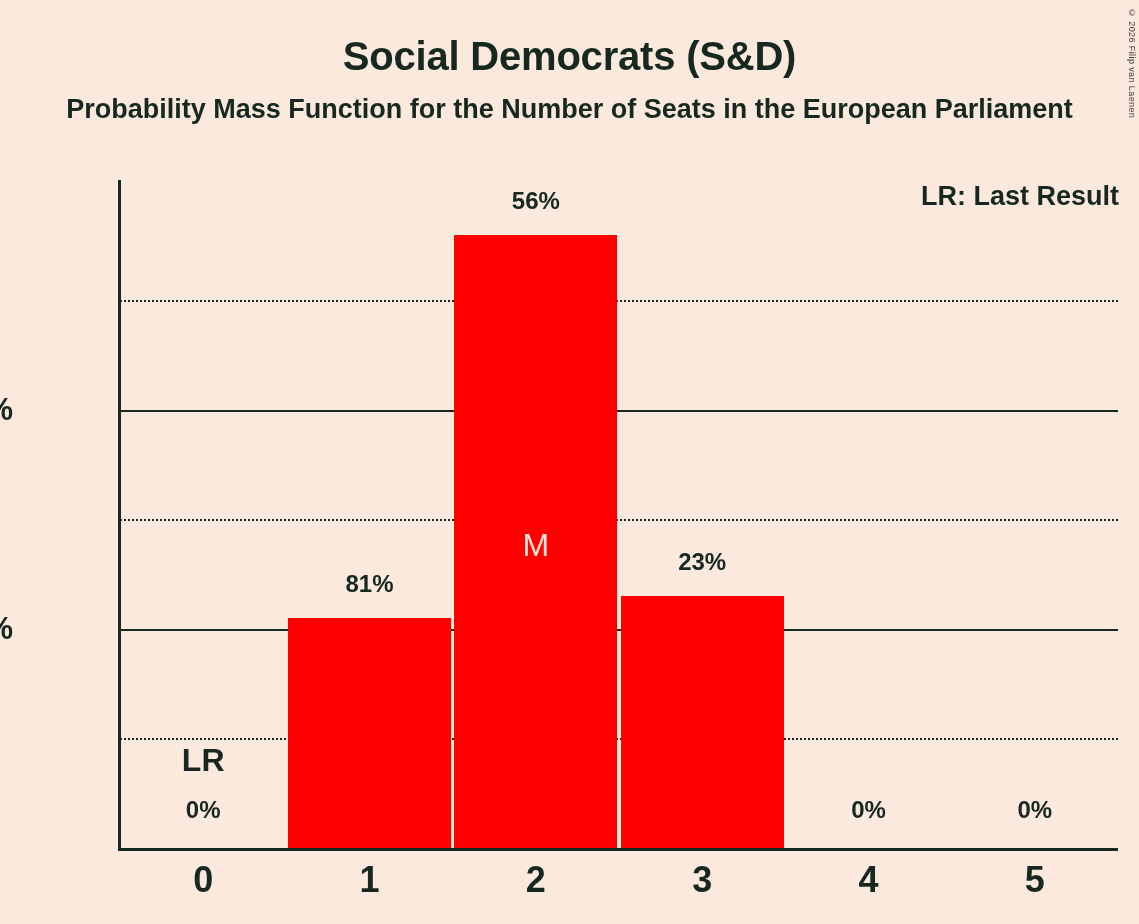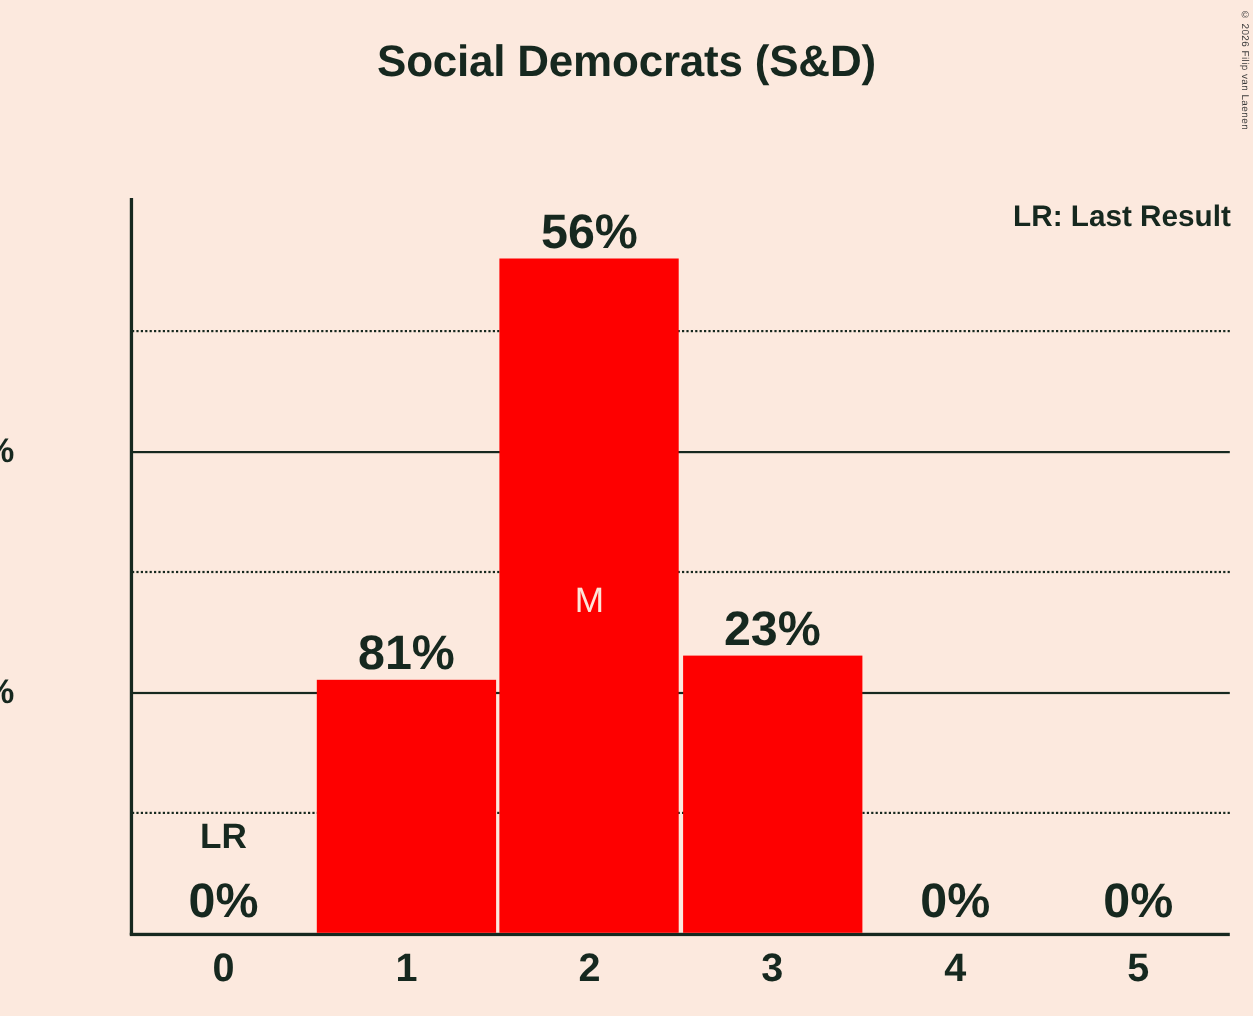--- a/index.html
+++ b/index.html
@@ -92,21 +92,21 @@
   }
 
   
   .bar {
     position: absolute;
     bottom: 0;
     background: #fe0000;
   }
   .bar-value {
     position: absolute;
-    font-size: 44px;
+    font-size: 24px;
     font-weight: bold;
     text-align: center;
     line-height: 1;
     white-space: nowrap;
   }
   .bar-marker {
     position: absolute;
     font-size: 32px;
     font-weight: normal;
     color: #fde4d8;
@@ -146,20 +146,21 @@
     line-height: 1;
     margin-bottom: 21px;
     white-space: nowrap;
   }
 </style>
 </head>
 <body>
 
 <div id="chart-header">
   <h1 id="chart-title">Social Democrats (S&amp;D)</h1>
+  <h2 id="chart-subtitle">Probability Mass Function for the Number of Seats in the European Parliament</h2>
 </div>
 
 <div id="copyright">© 2026 Filip van Laenen</div>
 
 <div id="legend">
   <div class="legend-entry">LR: Last Result</div>
 </div>
 
 <div id="plot-area">
   <div class="axis-line" id="y-axis-line"></div>

